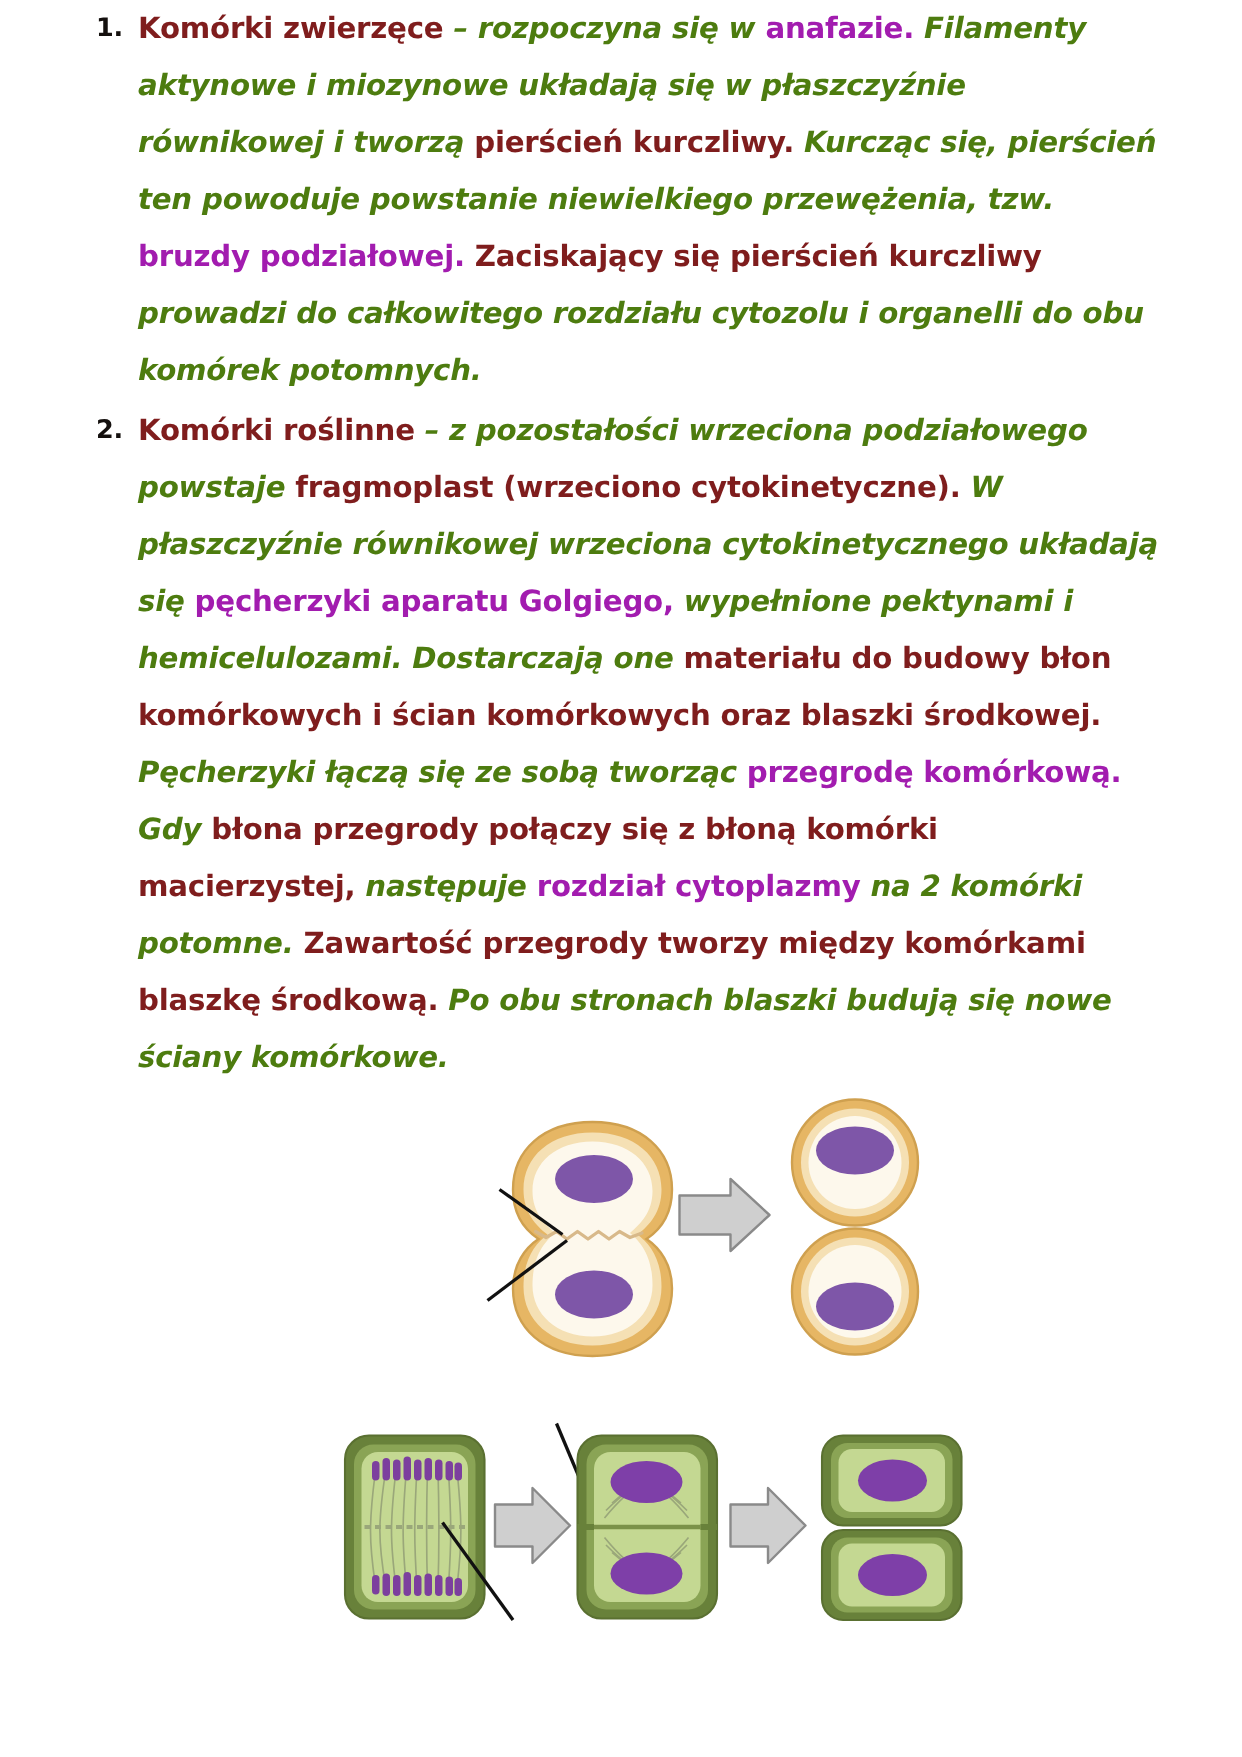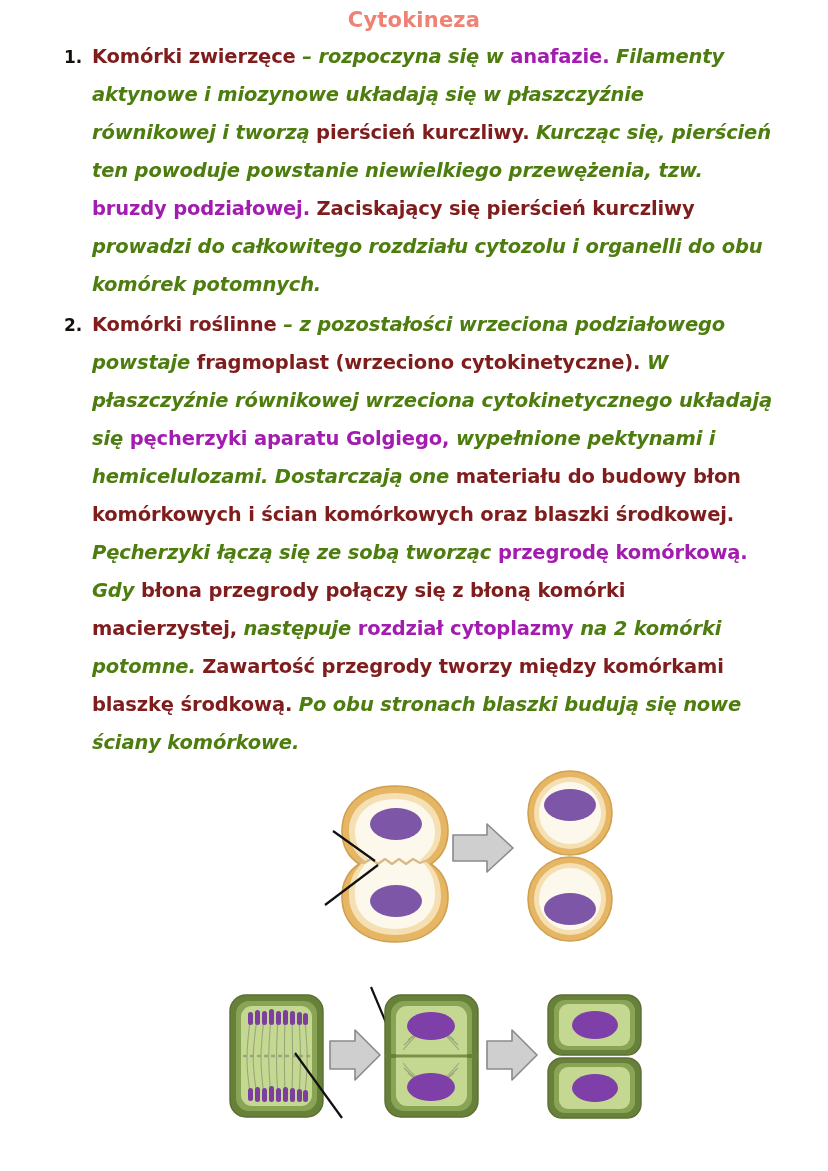--- a/index.html
+++ b/index.html
@@ -80,21 +80,20 @@
     position: absolute;
     left: 0;
     top: 0;
   }
 </style>
 </head>
 <body>
 
 <div class="page">
 
-  <h1 class="title">Cytokineza</h1>
 
   <ol class="notes">
     <li class="note-item">
       <span id="note-1-text"><span class="hl-salmon">Komórki zwierzęce</span><span class="plain"> – rozpoczyna się w </span><span class="hl-gold">anafazie.</span><span class="plain"> Filamenty aktynowe i miozynowe układają się w płaszczyźnie równikowej i tworzą </span><span class="hl-salmon">pierścień kurczliwy.</span><span class="plain"> Kurcząc się, pierścień ten powoduje powstanie niewielkiego przewężenia, tzw. </span><span class="hl-gold">bruzdy podziałowej.</span><span class="plain"> </span><span class="hl-salmon">Zaciskający się pierścień kurczliwy</span><span class="plain"> prowadzi do całkowitego rozdziału cytozolu i organelli do obu komórek potomnych.</span></span>
     </li>
     <li class="note-item">
       <span id="note-2-text"><span class="hl-salmon">Komórki roślinne</span><span class="plain"> – z pozostałości wrzeciona podziałowego powstaje </span><span class="hl-salmon">fragmoplast (wrzeciono cytokinetyczne).</span><span class="plain"> W płaszczyźnie równikowej wrzeciona cytokinetycznego układają się </span><span class="hl-gold">pęcherzyki aparatu Golgiego,</span><span class="plain"> wypełnione pektynami i hemicelulozami. Dostarczają one </span><span class="hl-salmon">materiału do budowy błon komórkowych i ścian komórkowych oraz blaszki środkowej.</span><span class="plain"> Pęcherzyki łączą się ze sobą tworząc </span><span class="hl-gold">przegrodę komórkową.</span><span class="plain"> Gdy </span><span class="hl-salmon">błona przegrody połączy się z błoną komórki macierzystej,</span><span class="plain"> następuje </span><span class="hl-gold">rozdział cytoplazmy</span><span class="plain"> na 2 komórki potomne. </span><span class="hl-salmon">Zawartość przegrody tworzy między komórkami blaszkę środkową.</span><span class="plain"> Po obu stronach blaszki budują się nowe ściany komórkowe.</span></span>
     </li>
   </ol>
 

